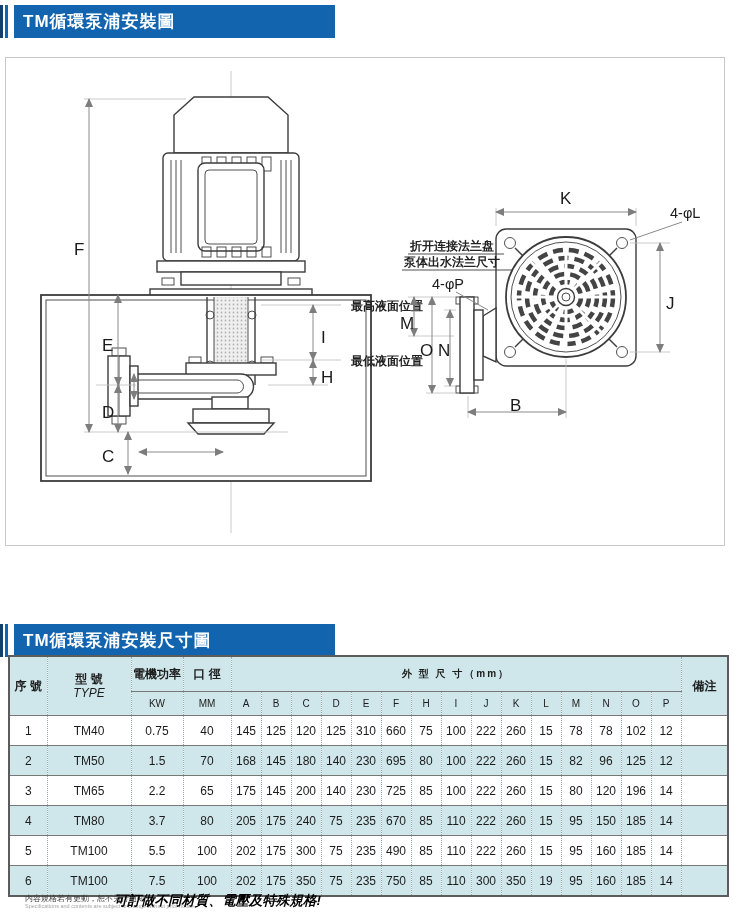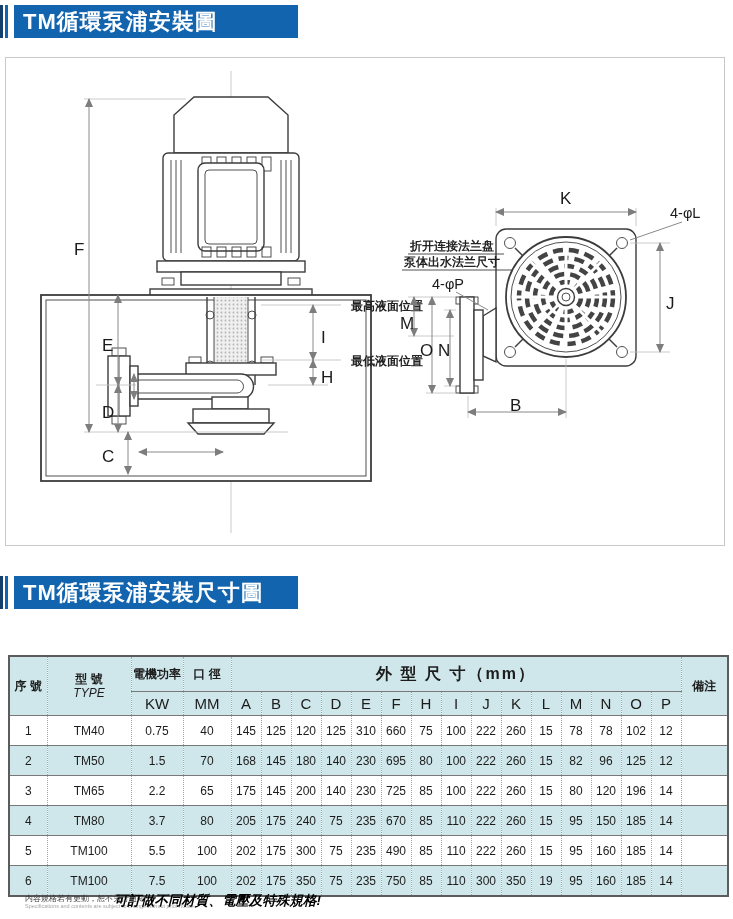--- a/index.html
+++ b/index.html
@@ -4,28 +4,28 @@
 <style>
   html,body{margin:0;padding:0;}
   body{
     width:733px;height:919px;position:relative;background:#ffffff;
     font-family:"Liberation Sans","DejaVu Sans",sans-serif;color:#1c1c1c;
     overflow:hidden;
   }
   
   .banner-row{position:absolute;left:0;display:flex;align-items:stretch;height:33px;}
   #banner1{top:5px;}
-  #banner2{top:576px;}
+  #banner2{top:624px;}
   .bar-a{width:3px;background:#123f6e;}
   .gap-a{width:2px;background:#fff;}
   .bar-b{width:3px;background:#1264ae;}
   .gap-b{width:6px;background:#fff;}
   .banner-box{
-    width:284px;background:#1264ae;color:#ffffff;
-    font-size:22px;font-weight:bold;line-height:33px;
+    width:321px;background:#1264ae;color:#ffffff;
+    font-size:17px;font-weight:bold;line-height:33px;
     padding-left:9px;box-sizing:border-box;letter-spacing:1px;white-space:nowrap;
   }
   
   .diagram-box{
     position:absolute;left:5px;top:57px;width:720px;height:489px;
     border:1px solid #c9c9c9;background:#fff;box-sizing:border-box;
   }
   .svg-left{position:absolute;left:30px;top:5px;}
   .svg-right{position:absolute;left:388px;top:126px;}
   svg{overflow:visible;}
@@ -46,23 +46,23 @@
     border-collapse:collapse;table-layout:fixed;font-size:12px;
     border:2px solid #5c5c5c;
   }
   .spec-table th,.spec-table td{
     border-left:1px dotted #93aab0;border-top:1px solid #787878;
     text-align:center;vertical-align:middle;padding:0;font-weight:normal;
     overflow:hidden;white-space:nowrap;
   }
   .spec-table thead th{background:#cfe6ea;}
   .spec-table tr.h1 th{height:34px;}
-  .spec-table tr.h2 th{height:23px;font-size:15px;text-align:center;}
+  .spec-table tr.h2 th{height:23px;font-size:10px;text-align:center;}
   .spec-table .zh-h{font-weight:bold;font-size:12px;}
-  .spec-table .group-h{font-weight:bold;font-size:16px;letter-spacing:2px;}
+  .spec-table .group-h{font-weight:bold;font-size:10px;letter-spacing:2px;}
   .spec-table tbody td{height:29px;background:#fff;}
   .spec-table tbody tr.alt td{background:#cfe6ea;}
   .type-head .l1{display:block;line-height:14px;font-weight:bold;}
   .type-head .l2{display:block;line-height:14px;font-style:italic;}
   
   .footnote{position:absolute;left:25px;top:894px;width:96px;line-height:9px;}
   .footnote .zh{font-size:8px;color:#3f3f3f;display:block;white-space:nowrap;}
   .footnote .en{font-size:5.5px;color:#a5a5a5;display:block;white-space:nowrap;line-height:6px;}
   .custom-note{position:absolute;left:114px;top:892px;font-size:13.5px;font-weight:bold;color:#000;white-space:nowrap;font-style:italic;}
 </style>

